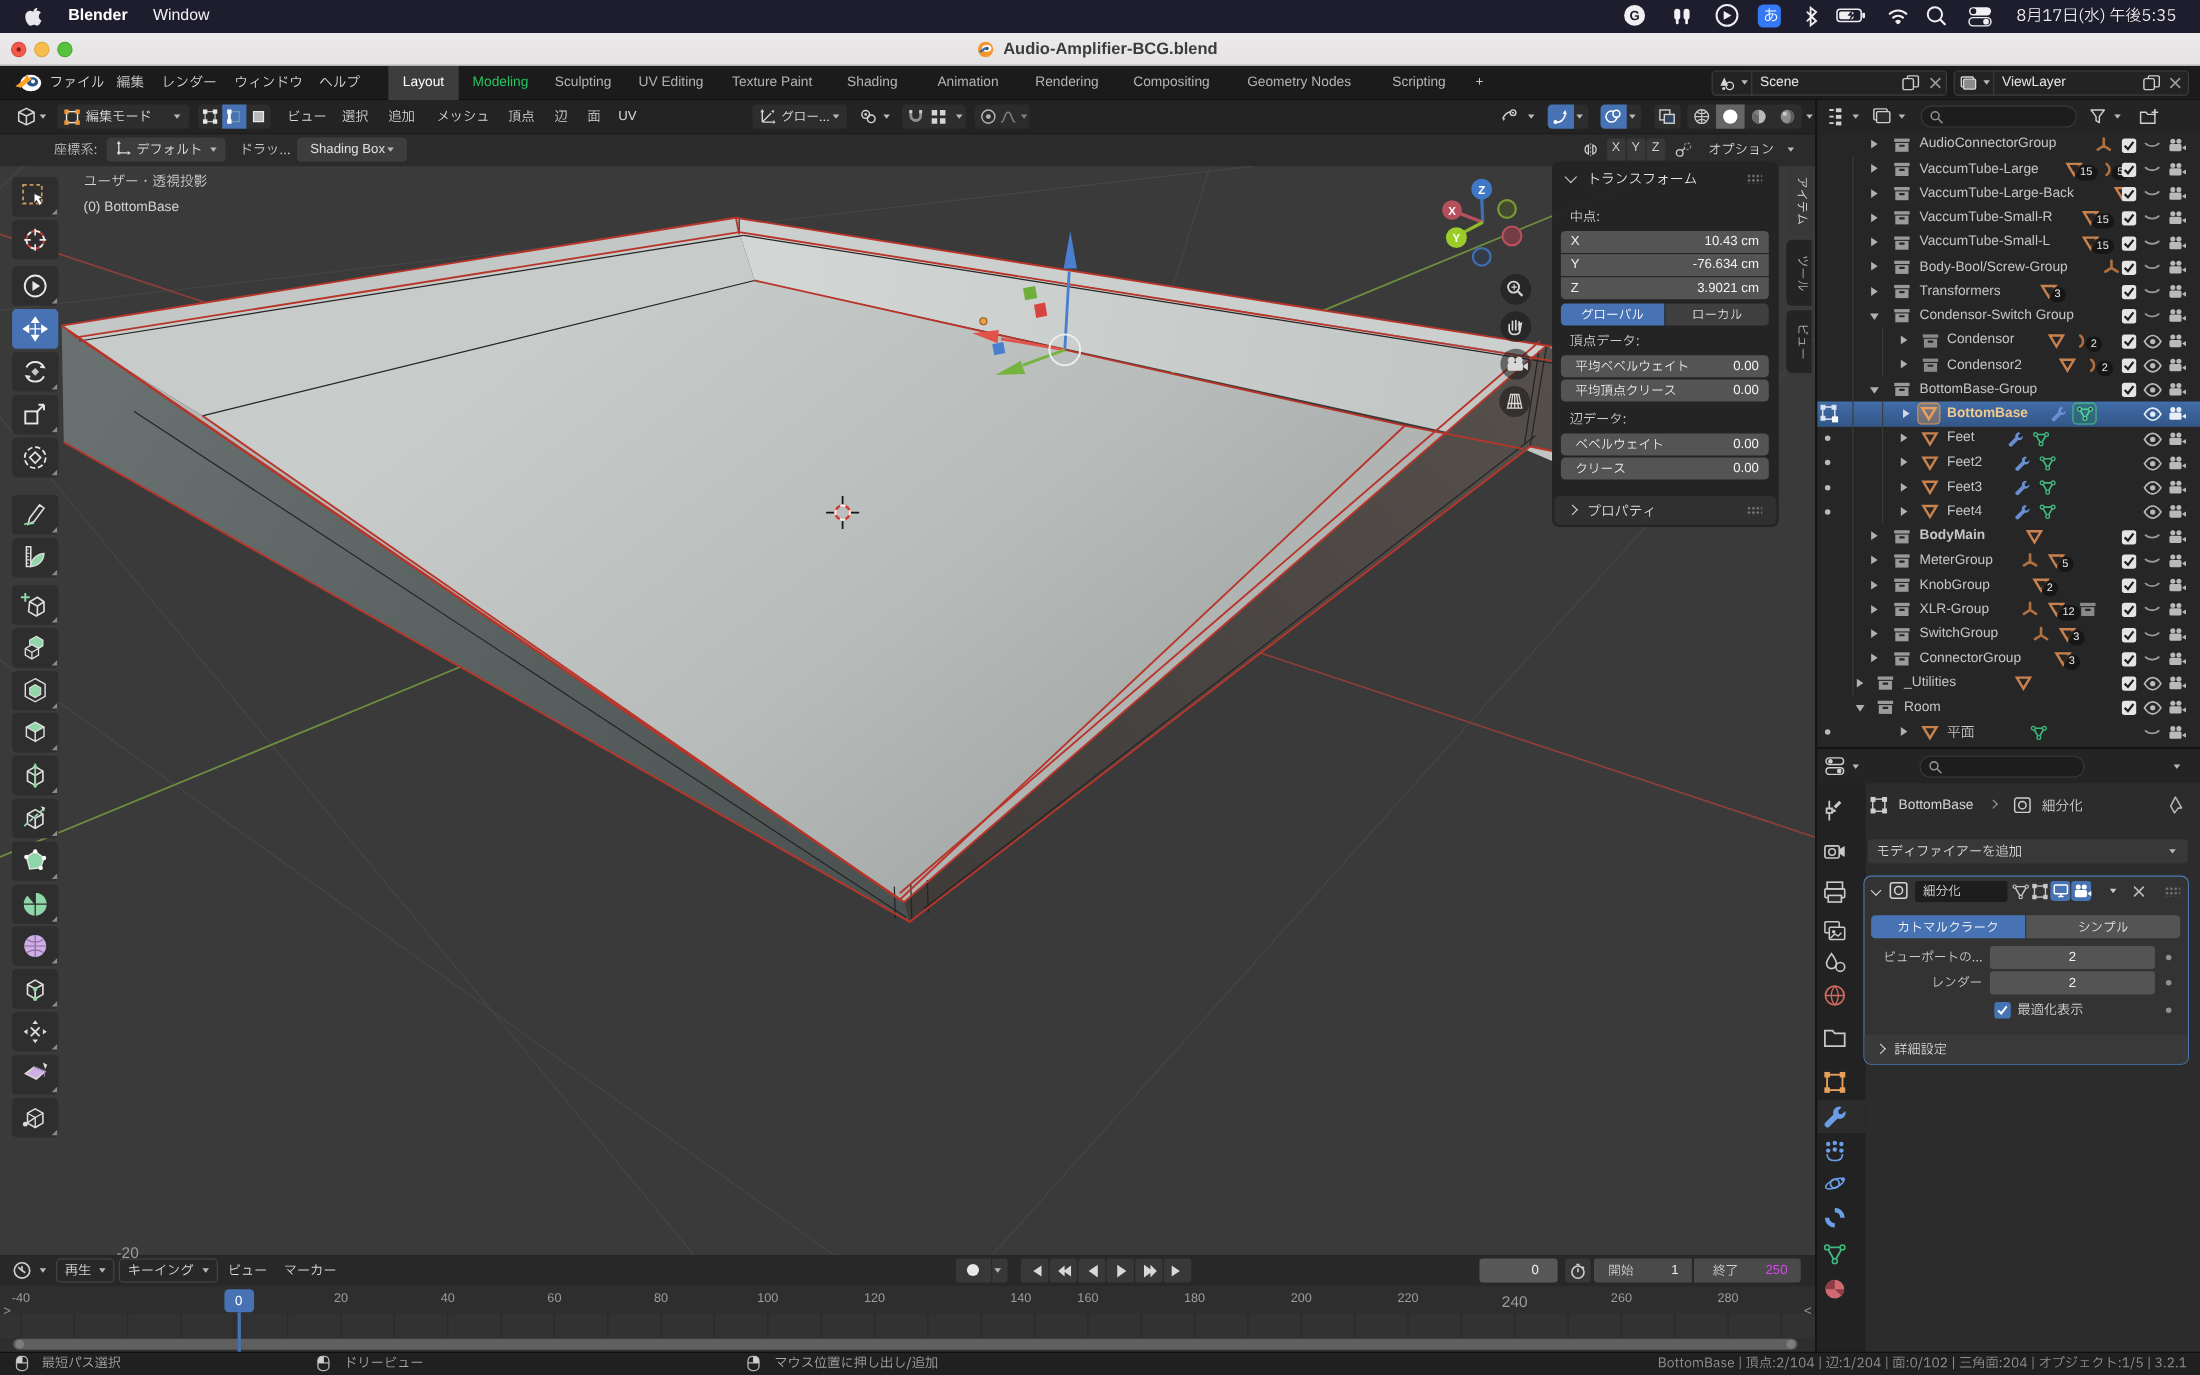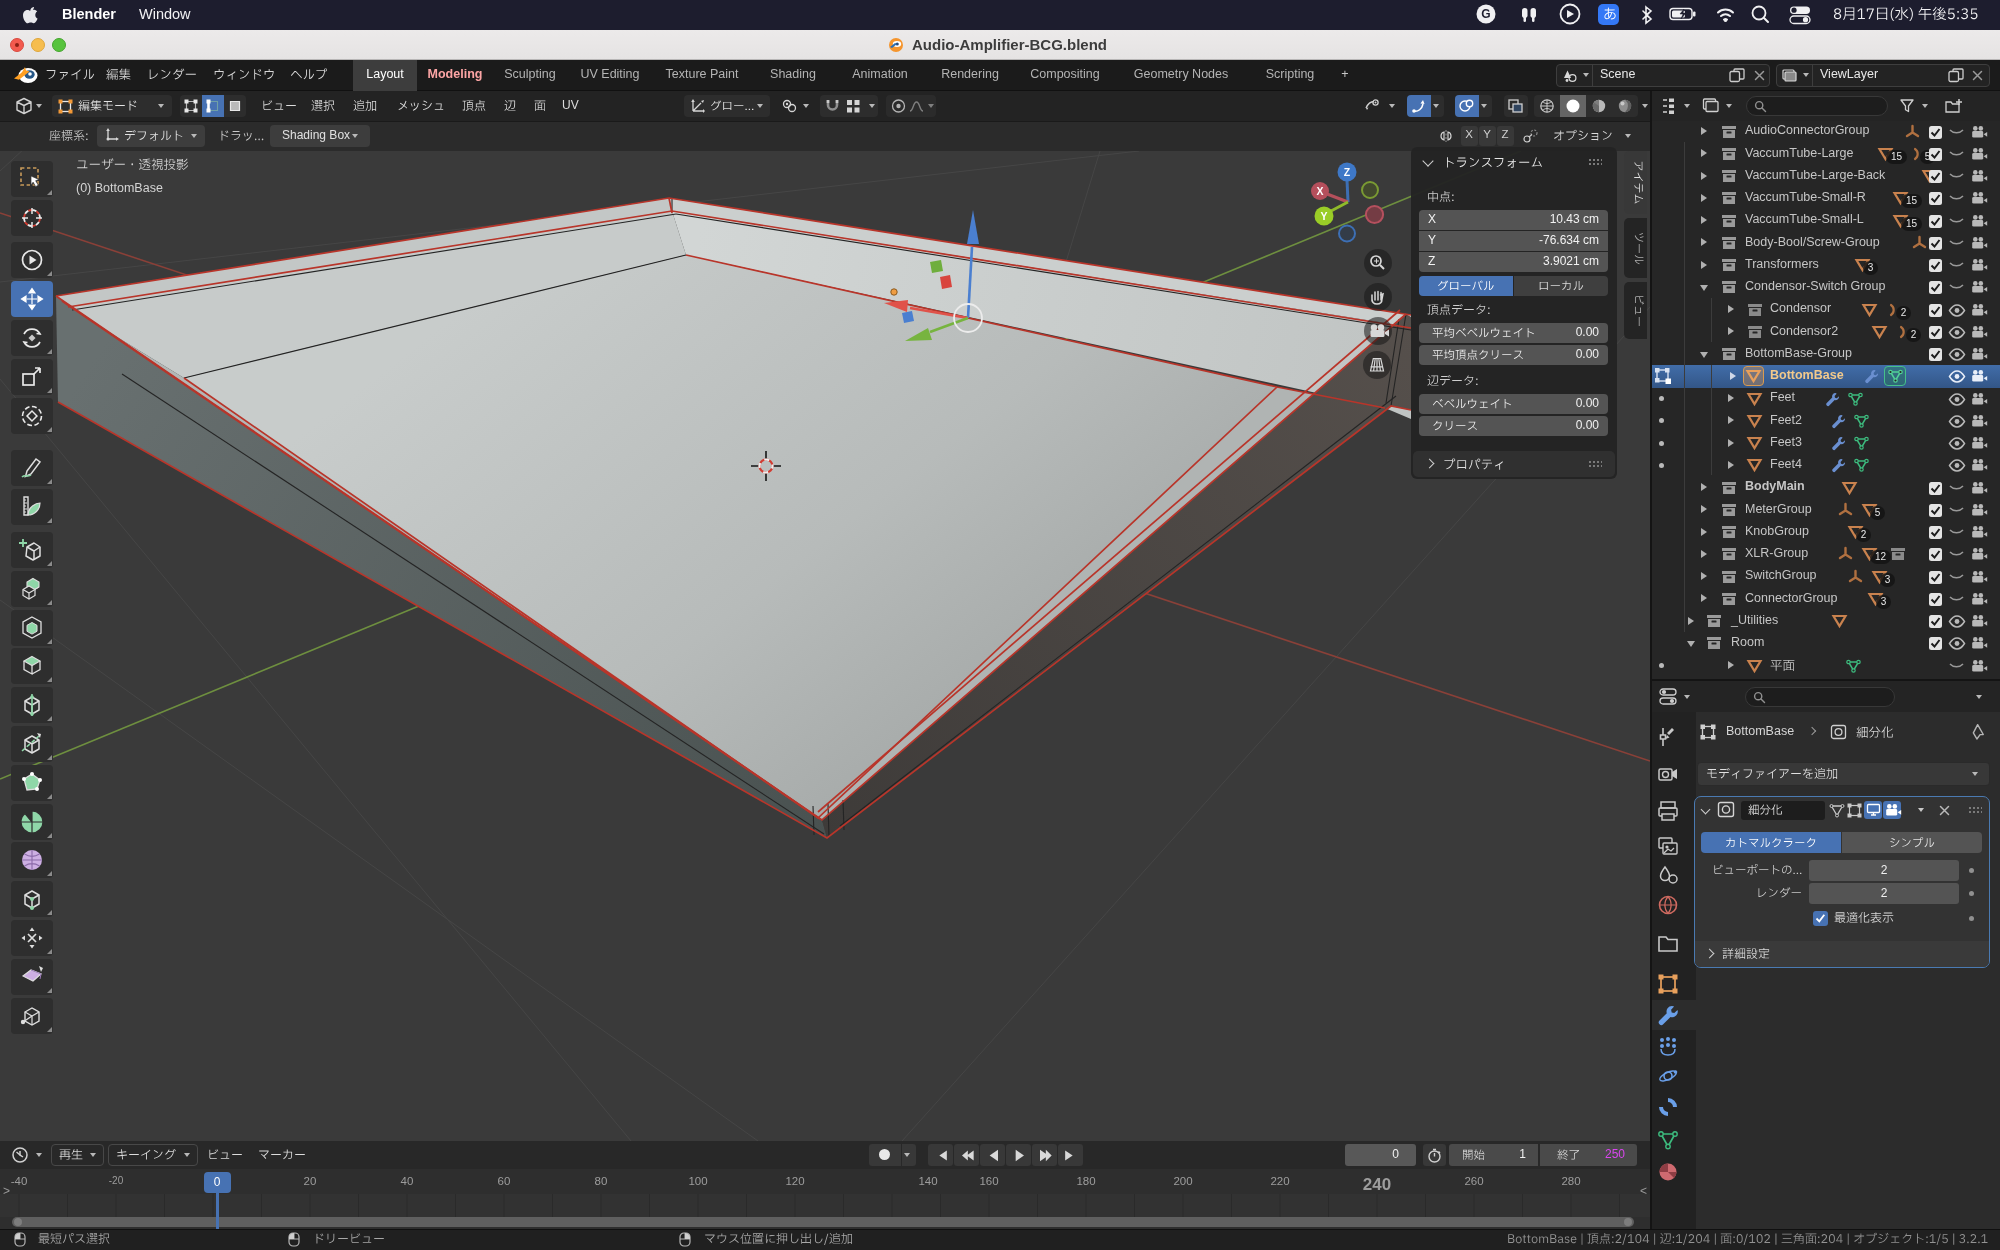--- a/index.html
+++ b/index.html
@@ -94,21 +94,21 @@
         <path d="M6.6 -7.9H10.7Q10.7 -5.6 10.0 -4.0Q9.4 -2.3 8.0 -1.3Q6.7 -0.2 4.5 0.3L4.2 -0.6Q6.1 -1.0 7.3 -1.9Q8.5 -2.7 9.1 -4.0Q9.7 -5.3 9.8 -7.1H2.6V-4.2H1.7V-7.9H5.7V-10.0H6.6Z M22.5 -7.1Q21.2 -5.8 19.6 -4.8V0.7H18.7V-4.2Q16.9 -3.2 14.8 -2.4L14.4 -3.2Q16.5 -4.0 18.5 -5.2Q20.5 -6.4 21.9 -7.8Z M30.7 -6.4Q28.9 -7.6 26.9 -8.6L27.3 -9.3Q29.4 -8.3 31.2 -7.1ZM27.0 -1.1Q29.2 -1.5 30.8 -2.3Q32.3 -3.1 33.4 -4.4Q34.5 -5.7 35.3 -7.7L36.1 -7.2Q34.9 -4.2 32.8 -2.5Q30.6 -0.8 27.2 -0.2Z M47.6 -7.4Q47.0 -8.7 46.4 -9.6L47.1 -9.9Q47.8 -8.8 48.3 -7.7ZM42.1 -9.7V-6.2Q45.1 -5.2 48.0 -3.7L47.6 -2.9Q44.8 -4.4 42.1 -5.3V0.5H41.2V-9.7ZM46.2 -6.8Q45.7 -7.9 45.0 -9.0L45.7 -9.3Q46.5 -8.0 46.9 -7.1Z M56.6 -7.9H60.7Q60.7 -5.6 60.0 -4.0Q59.4 -2.3 58.0 -1.3Q56.7 -0.2 54.5 0.3L54.1 -0.6Q56.0 -1.0 57.2 -1.9Q58.5 -2.7 59.0 -4.0Q59.6 -5.3 59.8 -7.1H52.6V-4.2H51.6V-7.9H55.7V-10.0H56.6Z" fill="#d8d8d8"></path>
       </g>
     </svg>
     <svg class="t" style="left:290px;top:68px;" width="39" height="16" viewBox="0 0 39 16">
       <g transform="translate(0,11)">
         <path d="M5.9 -6.7Q5.5 -7.1 5.2 -7.1Q4.9 -7.1 4.5 -6.6L1.6 -2.9L0.9 -3.7L3.9 -7.3Q4.2 -7.7 4.5 -7.9Q4.8 -8.1 5.2 -8.1Q5.5 -8.1 5.8 -7.9Q6.1 -7.7 6.4 -7.4L11.9 -1.5L11.4 -0.7Z M24.1 -4.9Q23.6 -3.1 22.5 -1.8Q21.4 -0.5 20.0 0.1H19.2V-9.7H20.1V-0.9Q22.3 -2.1 23.4 -5.3ZM16.1 -9.6H17.0V-5.8Q17.0 -3.6 16.3 -2.1Q15.6 -0.7 14.2 0.3L13.6 -0.4Q14.9 -1.3 15.5 -2.6Q16.1 -3.8 16.1 -5.8Z M37.1 -9.1Q37.1 -8.4 36.7 -8.0Q36.3 -7.6 35.6 -7.6Q35.3 -7.6 35.0 -7.7Q34.8 -4.5 33.2 -2.6Q31.6 -0.6 28.6 0.3L28.2 -0.6Q30.1 -1.2 31.4 -2.2Q32.6 -3.1 33.3 -4.5Q34.0 -5.9 34.1 -7.9H26.4V-8.8H34.1Q34.0 -8.9 34.0 -9.1Q34.0 -9.8 34.5 -10.2Q34.9 -10.6 35.6 -10.6Q36.3 -10.6 36.7 -10.2Q37.1 -9.8 37.1 -9.1ZM36.5 -9.2Q36.5 -9.6 36.2 -9.8Q36.0 -10.0 35.6 -10.0Q35.2 -10.0 34.9 -9.8Q34.7 -9.6 34.7 -9.2V-9.0Q34.7 -8.7 34.9 -8.4Q35.2 -8.2 35.6 -8.2Q36.0 -8.2 36.2 -8.4Q36.5 -8.7 36.5 -9.0Z" fill="#d8d8d8"></path>
       </g>
     </svg>
     <div class="abs" style="left:353px;top:60px;width:64px;height:31px;background:#3d3d3d;"></div>
     <div class="txt" style="left:385px;top:75px;font-size:12.5px;color:#ffffff;font-weight:400;transform:translateX(-50%);transform-origin:left center;margin-top:-7.2px">Layout</div>
-    <div class="txt" style="left:455px;top:75px;font-size:12.5px;color:#fca5a5;font-weight:700;transform:translateX(-50%);transform-origin:left center;margin-top:-7.2px">Modeling</div>
+    <div class="txt" style="left:455px;top:75px;font-size:12.5px;color:#22c55e;font-weight:400;transform:translateX(-50%);transform-origin:left center;margin-top:-7.2px">Modeling</div>
     <div class="txt" style="left:530px;top:75px;font-size:12.5px;color:#b4b4b4;font-weight:400;transform:translateX(-50%);transform-origin:left center;margin-top:-7.2px">Sculpting</div>
     <div class="txt" style="left:610px;top:75px;font-size:12.5px;color:#b4b4b4;font-weight:400;transform:translateX(-50%);transform-origin:left center;margin-top:-7.2px">UV Editing</div>
     <div class="txt" style="left:702px;top:75px;font-size:12.5px;color:#b4b4b4;font-weight:400;transform:translateX(-50%);transform-origin:left center;margin-top:-7.2px">Texture Paint</div>
     <div class="txt" style="left:793px;top:75px;font-size:12.5px;color:#b4b4b4;font-weight:400;transform:translateX(-50%);transform-origin:left center;margin-top:-7.2px">Shading</div>
     <div class="txt" style="left:880px;top:75px;font-size:12.5px;color:#b4b4b4;font-weight:400;transform:translateX(-50%);transform-origin:left center;margin-top:-7.2px">Animation</div>
     <div class="txt" style="left:970px;top:75px;font-size:12.5px;color:#b4b4b4;font-weight:400;transform:translateX(-50%);transform-origin:left center;margin-top:-7.2px">Rendering</div>
     <div class="txt" style="left:1065px;top:75px;font-size:12.5px;color:#b4b4b4;font-weight:400;transform:translateX(-50%);transform-origin:left center;margin-top:-7.2px">Compositing</div>
     <div class="txt" style="left:1181px;top:75px;font-size:12.5px;color:#b4b4b4;font-weight:400;transform:translateX(-50%);transform-origin:left center;margin-top:-7.2px">Geometry Nodes</div>
     <div class="txt" style="left:1290px;top:75px;font-size:12.5px;color:#b4b4b4;font-weight:400;transform:translateX(-50%);transform-origin:left center;margin-top:-7.2px">Scripting</div>
     <div class="txt" style="left:1345px;top:75px;font-size:12.5px;color:#c8c8c8;font-weight:400;transform:translateX(-50%);transform-origin:left center;margin-top:-7.2px">+</div>
@@ -1684,34 +1684,34 @@
       <rect x="1279.5" y="0" width="1" height="23" fill="#2a2a2a"></rect>
       <rect x="1328.0" y="0" width="1" height="23" fill="#2a2a2a"></rect>
       <rect x="1376.5" y="0" width="1" height="23" fill="#2a2a2a"></rect>
       <rect x="1425.0" y="0" width="1" height="23" fill="#2a2a2a"></rect>
       <rect x="1473.5" y="0" width="1" height="23" fill="#2a2a2a"></rect>
       <rect x="1522.0" y="0" width="1" height="23" fill="#2a2a2a"></rect>
       <rect x="1570.5" y="0" width="1" height="23" fill="#2a2a2a"></rect>
       <rect x="1619.0" y="0" width="1" height="23" fill="#2a2a2a"></rect>
     </svg>
     <div class="txt" style="left:19px;top:1183px;font-size:11.5px;color:#9d9d9d;font-weight:400;transform:translateX(-50%);transform-origin:left center;margin-top:-6.8px">-40</div>
-    <div class="txt" style="left:116px;top:1183px;font-size:10px;color:#9d9d9d;font-weight:400;transform:translateX(-50%);transform-origin:left center;margin-top:-6.8px">-20</div>
+    <div class="txt" style="left:116px;top:1139px;font-size:14px;color:#9d9d9d;font-weight:400;transform:translateX(-50%);transform-origin:left center;margin-top:-6.8px">-20</div>
     <div class="txt" style="left:213px;top:1183px;font-size:11.5px;color:#9d9d9d;font-weight:400;transform:translateX(-50%);transform-origin:left center;margin-top:-6.8px">0</div>
     <div class="txt" style="left:310px;top:1183px;font-size:11.5px;color:#9d9d9d;font-weight:400;transform:translateX(-50%);transform-origin:left center;margin-top:-6.8px">20</div>
     <div class="txt" style="left:407px;top:1183px;font-size:11.5px;color:#9d9d9d;font-weight:400;transform:translateX(-50%);transform-origin:left center;margin-top:-6.8px">40</div>
     <div class="txt" style="left:504px;top:1183px;font-size:11.5px;color:#9d9d9d;font-weight:400;transform:translateX(-50%);transform-origin:left center;margin-top:-6.8px">60</div>
     <div class="txt" style="left:601px;top:1183px;font-size:11.5px;color:#9d9d9d;font-weight:400;transform:translateX(-50%);transform-origin:left center;margin-top:-6.8px">80</div>
     <div class="txt" style="left:698px;top:1183px;font-size:11.5px;color:#9d9d9d;font-weight:400;transform:translateX(-50%);transform-origin:left center;margin-top:-6.8px">100</div>
     <div class="txt" style="left:795px;top:1183px;font-size:11.5px;color:#9d9d9d;font-weight:400;transform:translateX(-50%);transform-origin:left center;margin-top:-6.8px">120</div>
     <div class="txt" style="left:928px;top:1183px;font-size:11.5px;color:#9d9d9d;font-weight:400;transform:translateX(-50%);transform-origin:left center;margin-top:-6.8px">140</div>
     <div class="txt" style="left:989px;top:1183px;font-size:11.5px;color:#9d9d9d;font-weight:400;transform:translateX(-50%);transform-origin:left center;margin-top:-6.8px">160</div>
     <div class="txt" style="left:1086px;top:1183px;font-size:11.5px;color:#9d9d9d;font-weight:400;transform:translateX(-50%);transform-origin:left center;margin-top:-6.8px">180</div>
     <div class="txt" style="left:1183px;top:1183px;font-size:11.5px;color:#9d9d9d;font-weight:400;transform:translateX(-50%);transform-origin:left center;margin-top:-6.8px">200</div>
     <div class="txt" style="left:1280px;top:1183px;font-size:11.5px;color:#9d9d9d;font-weight:400;transform:translateX(-50%);transform-origin:left center;margin-top:-6.8px">220</div>
-    <div class="txt" style="left:1377px;top:1183px;font-size:17px;color:#9d9d9d;font-weight:700;transform:translateX(-50%);transform-origin:left center;margin-top:-6.8px">240</div>
+    <div class="txt" style="left:1377px;top:1183px;font-size:14px;color:#9d9d9d;font-weight:400;transform:translateX(-50%);transform-origin:left center;margin-top:-6.8px">240</div>
     <div class="txt" style="left:1474px;top:1183px;font-size:11.5px;color:#9d9d9d;font-weight:400;transform:translateX(-50%);transform-origin:left center;margin-top:-6.8px">260</div>
     <div class="txt" style="left:1571px;top:1183px;font-size:11.5px;color:#9d9d9d;font-weight:400;transform:translateX(-50%);transform-origin:left center;margin-top:-6.8px">280</div>
     <div class="abs" style="left:12px;top:1217px;width:1622px;height:10px;background:#5f5f5f;border-radius:5px;"></div>
     <div class="abs" style="left:14px;top:1218px;width:8px;height:8px;border-radius:4px;background:#7d7d7d"></div>
     <div class="abs" style="left:1624px;top:1218px;width:8px;height:8px;border-radius:4px;background:#7d7d7d"></div>
     <div class="abs" style="left:204px;top:1172px;width:27px;height:21px;background:#4772b3;border-radius:4px;"></div>
     <div class="txt" style="left:217px;top:1183px;font-size:12px;color:#ffffff;font-weight:400;transform:translateX(-50%);transform-origin:left center;margin-top:-7.0px">0</div>
     <div class="abs" style="left:216px;top:1193px;width:3px;height:36px;background:#4772b3;"></div>
     <div class="txt" style="left:3px;top:1192px;font-size:12px;color:#9a9a9a;font-weight:400;transform-origin:left center;margin-top:-7.0px">&gt;</div>
     <div class="txt" style="left:1640px;top:1192px;font-size:12px;color:#9a9a9a;font-weight:400;transform-origin:left center;margin-top:-7.0px">&lt;</div>

